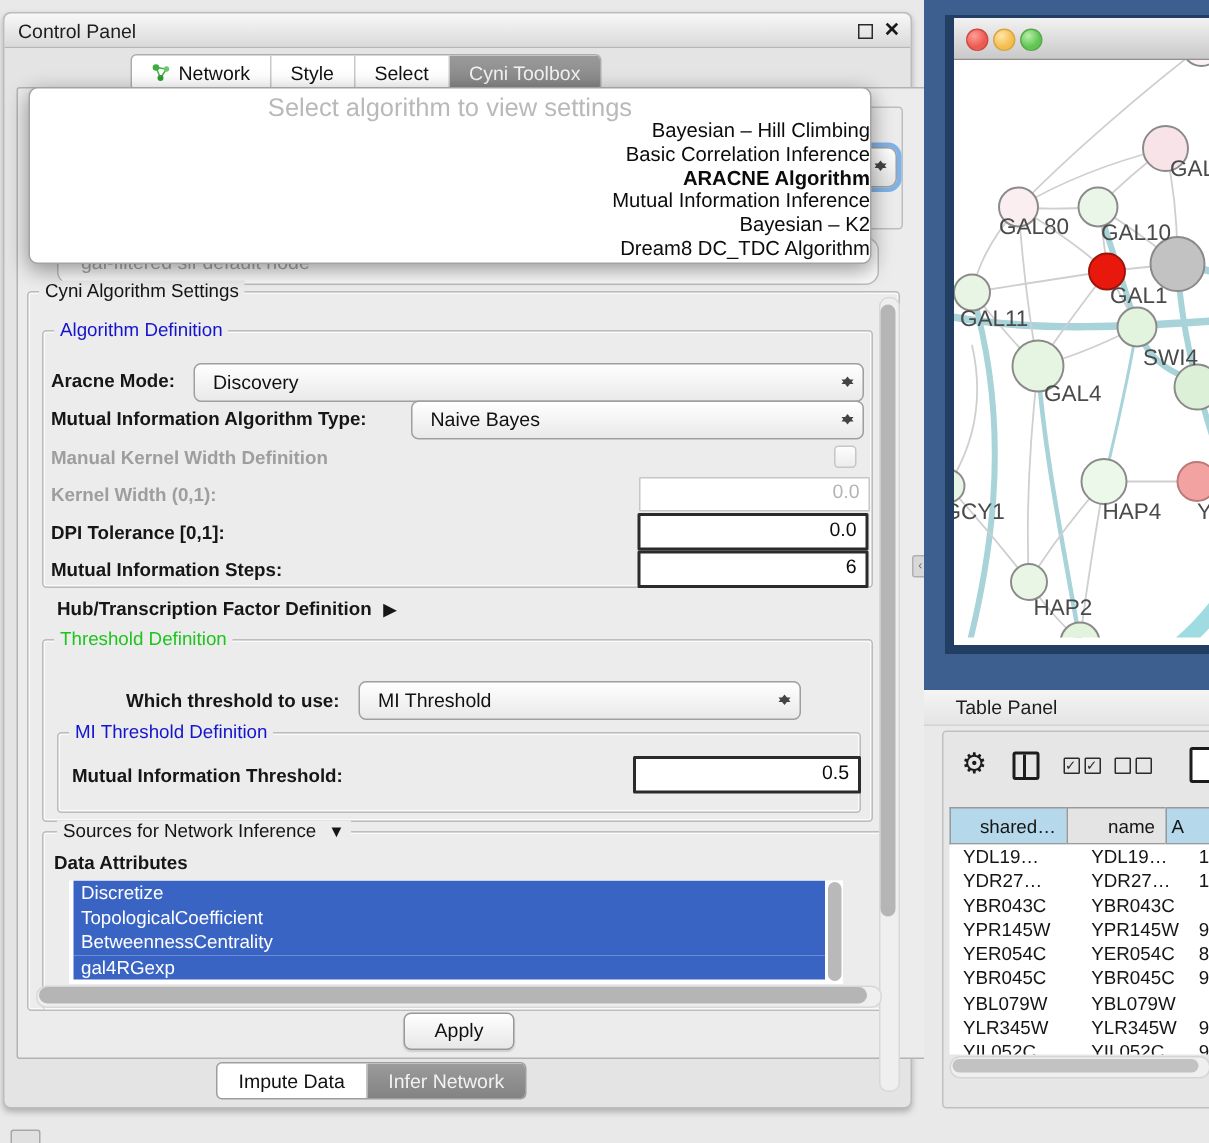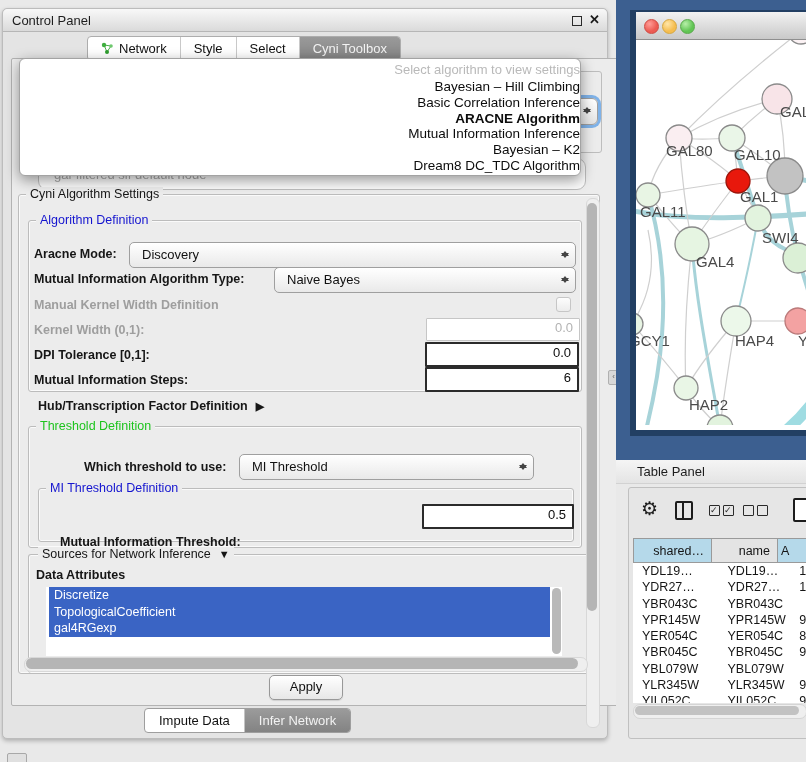--- a/index.html
+++ b/index.html
@@ -83,21 +83,21 @@
 
   .seg-tabs{position:absolute;left:141px;top:699px;height:23px;display:flex;background:#fff;
             border:1px solid #9e9e9e;border-radius:4px;overflow:hidden;font-size:13px;}
   .seg{display:flex;align-items:center;padding:0 14px;border-right:1px solid #c4c4c4;color:#111;}
   .seg:last-child{border-right:none;}
   .seg.selected{background:linear-gradient(#9b9b9b,#838383);color:#f2f2f2;}
 
   
   .dd{position:absolute;left:16px;top:49px;width:560px;height:116px;background:#fff;
       border:1px solid #a3a3a3;border-radius:6px;box-shadow:0 4px 14px rgba(0,0,0,.4);z-index:30;}
-  .dd-prompt{text-align:right;color:#b9b9b9;font-size:13px;padding-top:3px;height:17px;}
+  .dd-prompt{text-align:center;color:#b9b9b9;font-size:17px;padding-top:3px;height:17px;}
   .dd-item{font-size:13.5px;color:#0c0c0c;padding-left:4px;height:15.8px;line-height:15.8px;white-space:nowrap;text-align:right;}
   .dd-item.bold{font-weight:bold;}
 
   
   .divider-grip{position:absolute;left:608px;top:370px;width:9px;height:13px;background:#d8d8d8;
                 border:1px solid #b0b0b0;border-radius:2px;font-size:8px;line-height:11px;text-align:center;color:#666;}
 
   
   .desktop{position:absolute;left:616px;top:0;width:190px;height:460px;background:#3c5f90;overflow:hidden;}
   .net-window{position:absolute;left:14px;top:10px;width:200px;height:418px;background:#fff;
@@ -228,32 +228,33 @@
       <span class="gtitle green" style="left:24px;top:360px;">Threshold Definition</span>
 
       <span class="lbl" style="left:72px;top:401px;">Which threshold to use:</span>
       <div class="combo" style="left:227px;top:395px;width:293px;">
         <span class="val">MI Threshold</span>
         <span class="stepper"></span>
       </div>
 
       <div class="gbox" style="left:26px;top:429px;width:534px;height:52px;"></div>
       <span class="gtitle blue" style="left:34px;top:422px;">MI Threshold Definition</span>
-      <span class="lbl" style="left:36px;top:476px;margin-left:12px;">Mutual Information Threshold:</span>
+      <span class="lbl" style="left:36px;top:451px;">Mutual Information Threshold:</span>
       <div class="field" style="left:410px;top:445px;width:142px;">0.5</div>
 
       <div class="gbox" style="left:16px;top:495px;width:562px;height:118px;border-bottom:none;"></div>
       <span class="gtitle plain" style="left:26px;top:488px;">
         <span>Sources for Network Inference</span><span class="expander-arrow">▼</span>
       </span>
       <span class="lbl" style="left:24px;top:509px;">Data Attributes</span>
 
       <div class="attr-list">
         <div class="attr-item">Discretize</div>
         <div class="attr-item">TopologicalCoefficient</div>
+        <div class="attr-item">BetweennessCentrality</div>
         <div class="attr-item">gal4RGexp</div>
         <div class="attr-vscroll"></div>
       </div>
 
       <div class="vscroll">
           <div class="thumb"></div>
         </div>
       <div class="hscroll">
           <div class="thumb"></div>
         </div>

